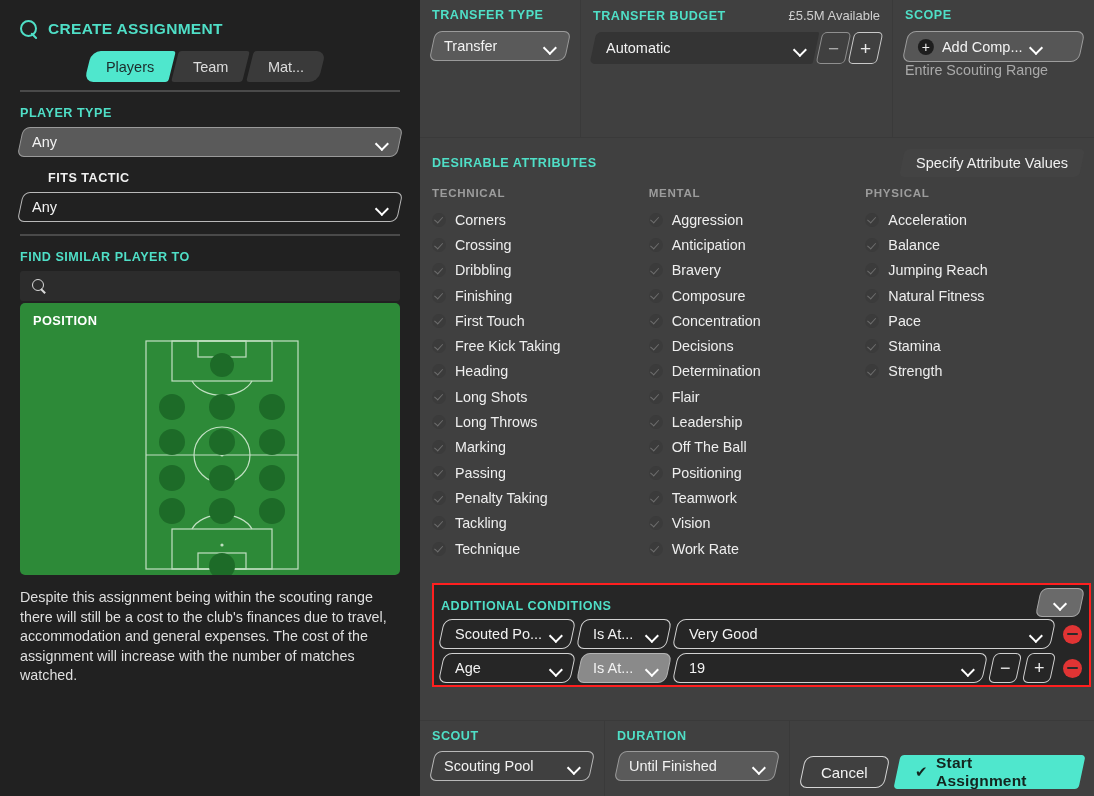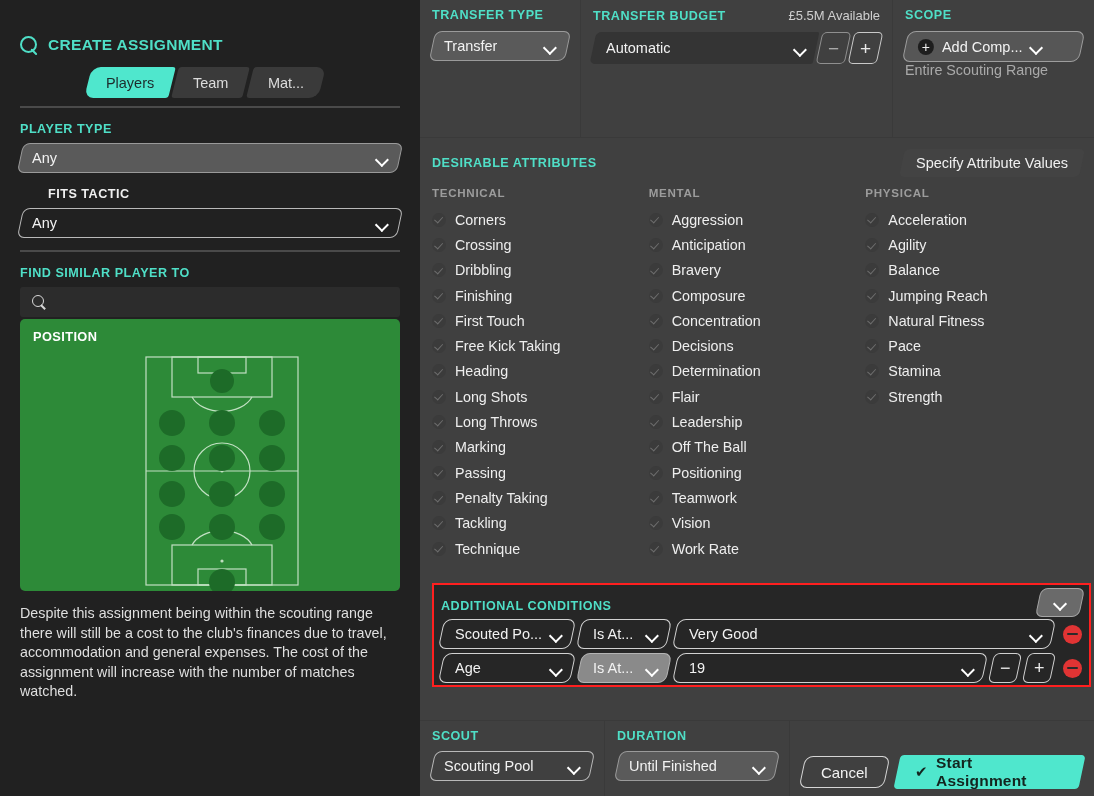--- a/index.html
+++ b/index.html
@@ -19,21 +19,21 @@
     width: 1094px;
     height: 796px;
     display: flex;
   }
 
   
   .left-panel {
     width: 420px;
     height: 796px;
     background: #212121;
-    padding: 16px 20px;
+    padding: 0 20px;
     position: relative;
     flex: 0 0 420px;
   }
 
   .app-header {
     display: flex;
     align-items: center;
     gap: 9px;
     padding-top: 20px;
     height: 38px;
@@ -714,24 +714,20 @@
         </div>
 
         <div class="attr-col">
           <div class="attr-col-head">PHYSICAL</div>
           <div class="attr-item">
               <span class="attr-check"></span>
               <span class="attr-name">Acceleration</span>
             </div>
           <div class="attr-item">
               <span class="attr-check"></span>
-              <span class="attr-name">Agility</span>
-            </div>
-          <div class="attr-item">
-              <span class="attr-check"></span>
               <span class="attr-name">Balance</span>
             </div>
           <div class="attr-item">
               <span class="attr-check"></span>
               <span class="attr-name">Jumping Reach</span>
             </div>
           <div class="attr-item">
               <span class="attr-check"></span>
               <span class="attr-name">Natural Fitness</span>
             </div>

